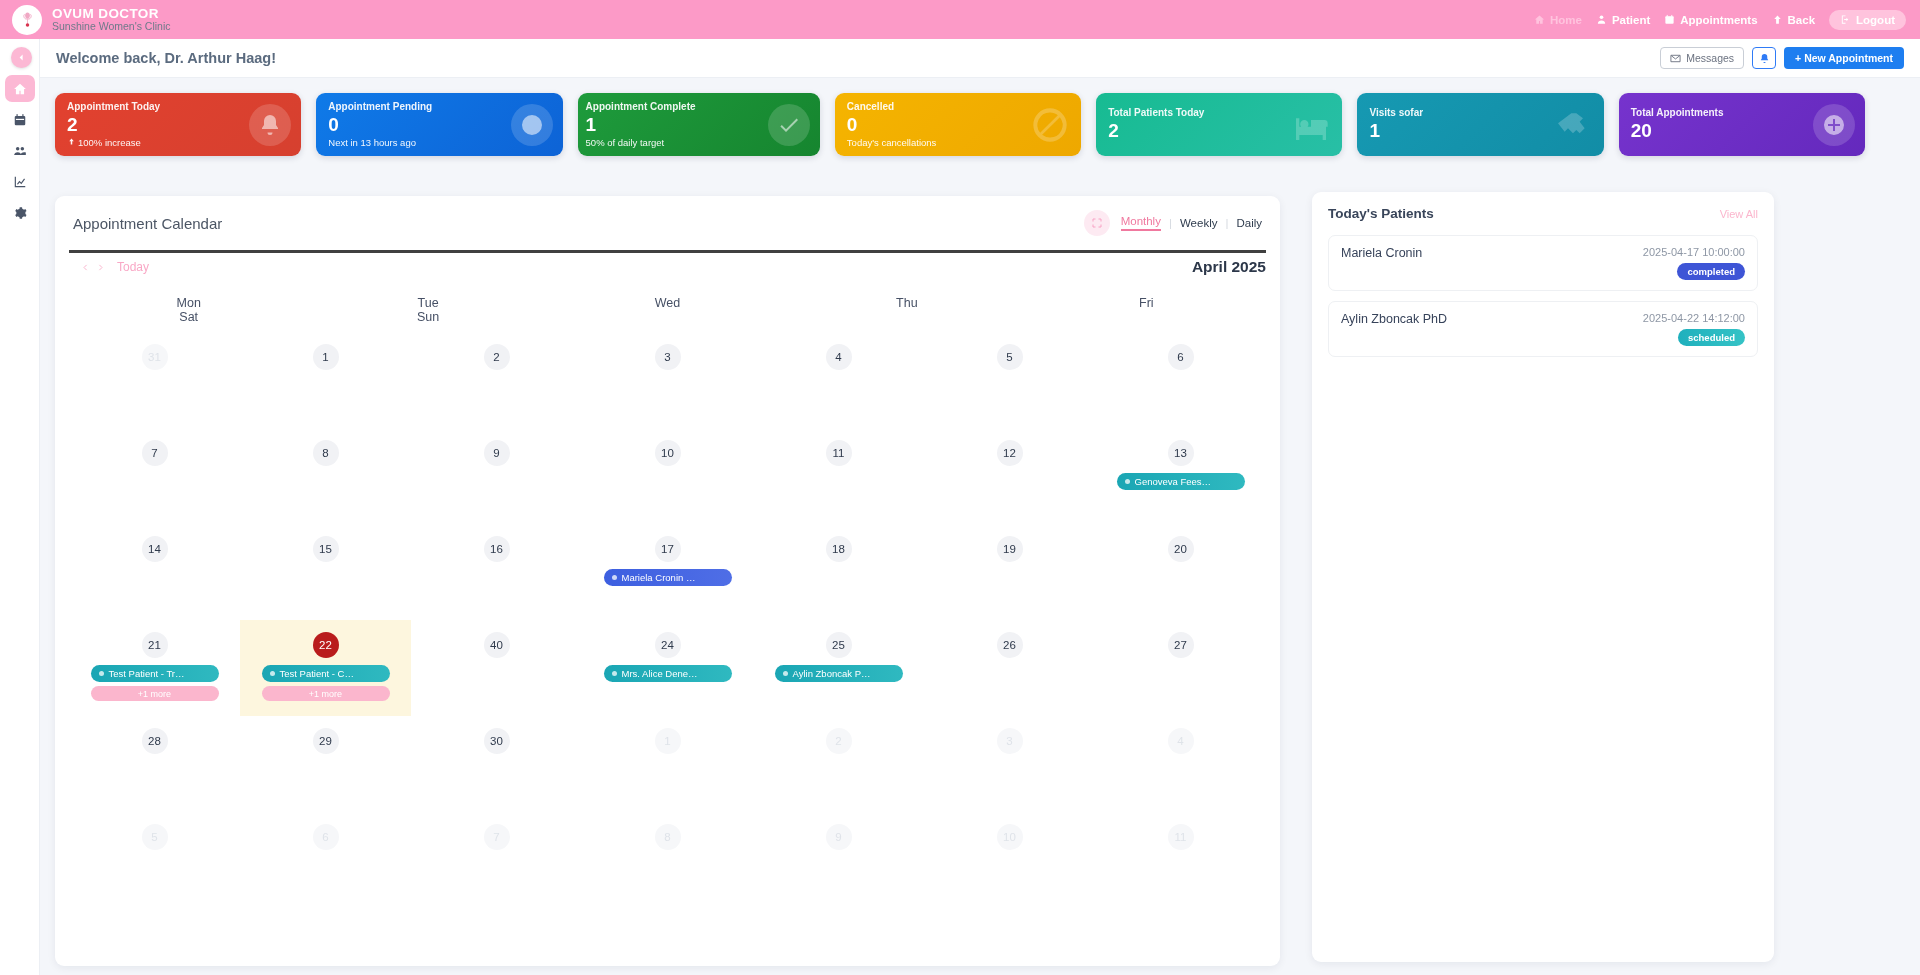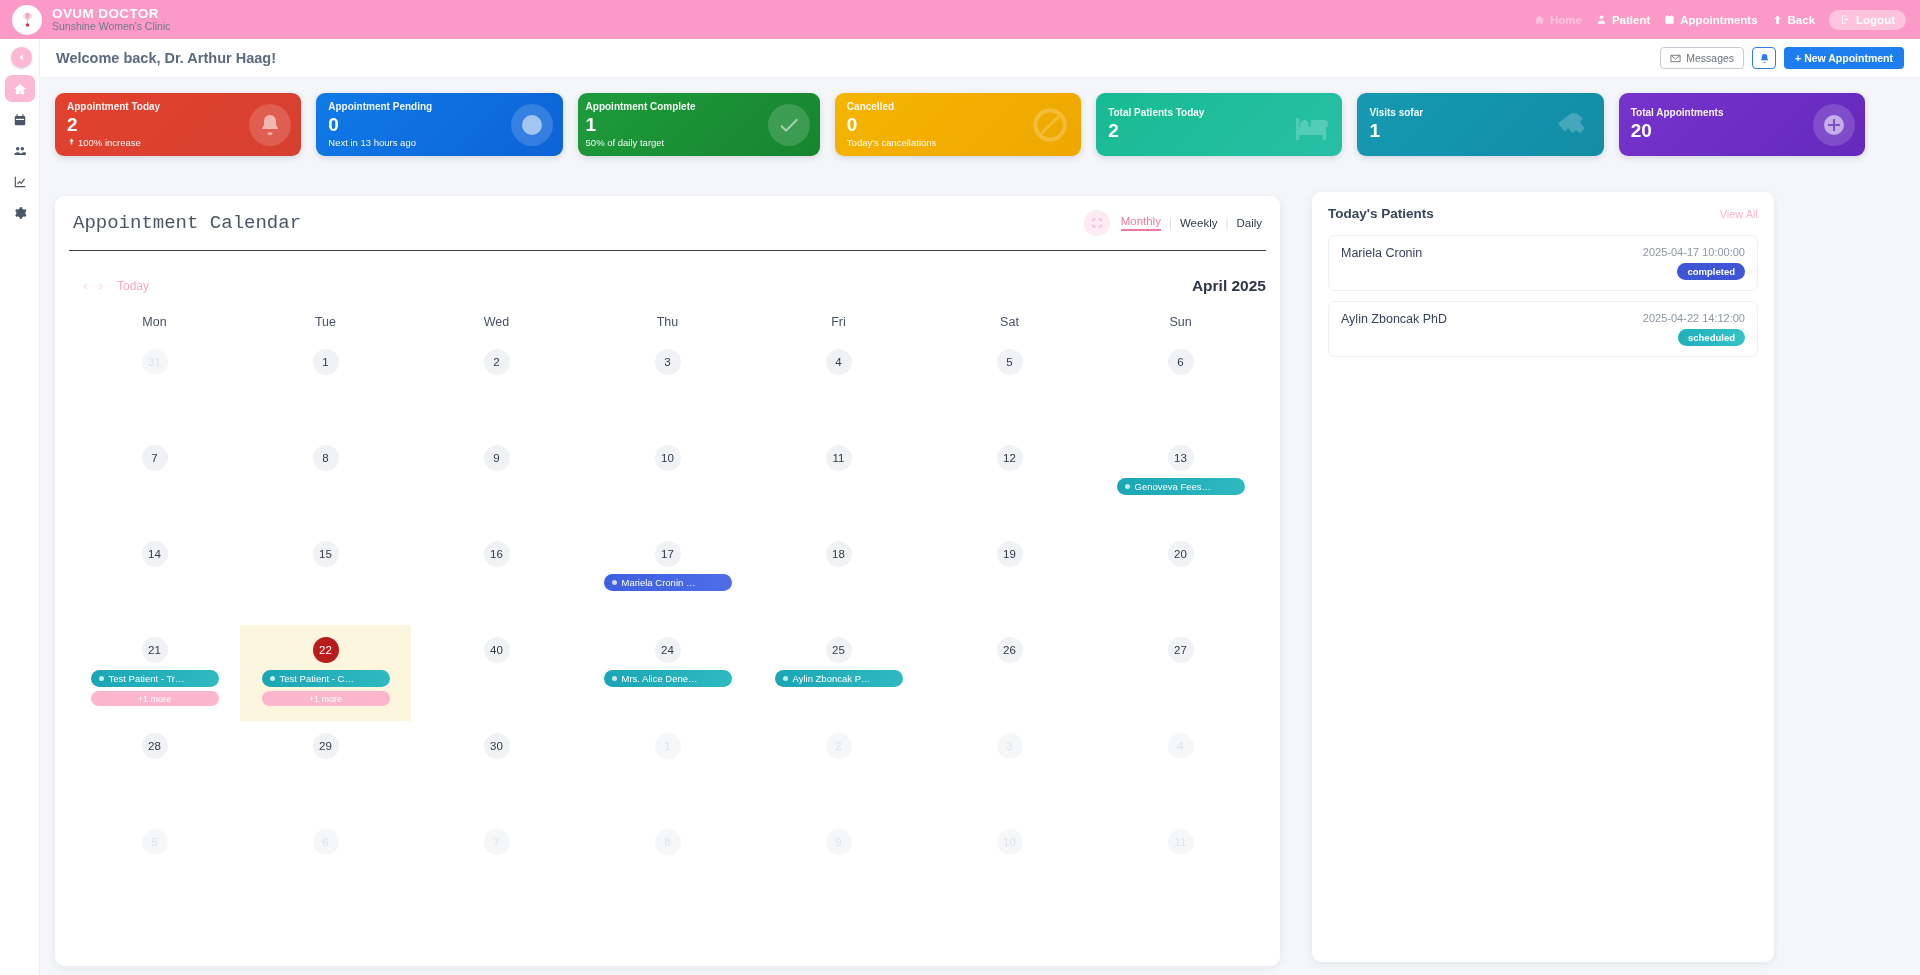--- a/index.html
+++ b/index.html
@@ -115,45 +115,45 @@
   .stat.plain .s-ic { background: transparent; }
   .stat.plain .s-ic svg { width: 40px; height: 40px; fill: rgba(255,255,255,.22); }
 
   
   .cal-panel {
     position: absolute; top: 196px; left: 55px; width: 1225px; height: 770px;
     background: #ffffff; border-radius: 9px;
     box-shadow: 0 2px 8px rgba(20,30,60,.07);
   }
   .cal-head { display: flex; align-items: center; padding: 14px 18px 10px 18px; }
-  .cal-head-title { font-size: 19px; color: #4c5665; font-family: Liberation Mono, monospace; }
+  .cal-head-title { font-size: 15px; color: #4c5665; }
   .cal-head-right { margin-left: auto; display: flex; align-items: center; gap: 11px; }
   .fs-btn {
     width: 26px; height: 26px; border-radius: 50%; background: #fdeaf2;
     display: flex; align-items: center; justify-content: center;
   }
   .fs-btn svg { width: 12px; height: 12px; stroke: #f8a2c4; fill: none; stroke-width: 2; }
   .view-toggle { display: flex; align-items: center; gap: 8px; font-size: 11.5px; }
   .view-toggle span { color: #2f3c4e; }
   .view-toggle .vsep { color: #d6dae0; }
   .view-toggle .vactive {
     color: #f0799f; border-bottom: 2px solid #f0799f; padding-bottom: 2px; text-align: center;
   }
 
-  .cal-inner { margin: 4px 14px 0 14px; border-top: 1px solid #404040; padding-top: 22px; }
+  .cal-inner { margin: 4px 14px 0 14px; border-top: 3px solid #404040; padding-top: 1px; }
   .cal-nav { display: flex; align-items: center; position: relative; height: 26px; margin-bottom: 16px; }
   .cal-arrows { display: flex; align-items: center; gap: 6px; margin-left: 12px; }
   .cal-arrows svg { width: 9px; height: 9px; stroke: #f79dbd; fill: none; stroke-width: 2; }
   .cal-today { font-size: 12px; color: #f9a8c6; margin-left: 12px; }
   .cal-month {
     position: absolute; left: 0; right: 0; text-align: right;
     font-size: 15.5px; font-weight: bold; color: #2c3749;
   }
 
-  .dow-row { display: grid; grid-template-columns: repeat(7, 1fr); margin-bottom: 8px; }
+  .dow-row { display: grid; grid-template-columns: repeat(5, 1fr); margin-bottom: 8px; }
   .dow { text-align: center; font-size: 12.5px; color: #465065; }
 
   .weeks { display: flex; flex-direction: column; }
   .week { display: grid; grid-template-columns: repeat(7, 1fr); }
   .cell {
     height: 96px; display: flex; flex-direction: column; align-items: center;
     padding-top: 12px; position: relative;
   }
   .cell.today-cell { background: #fdf6de; }
   .daynum {

